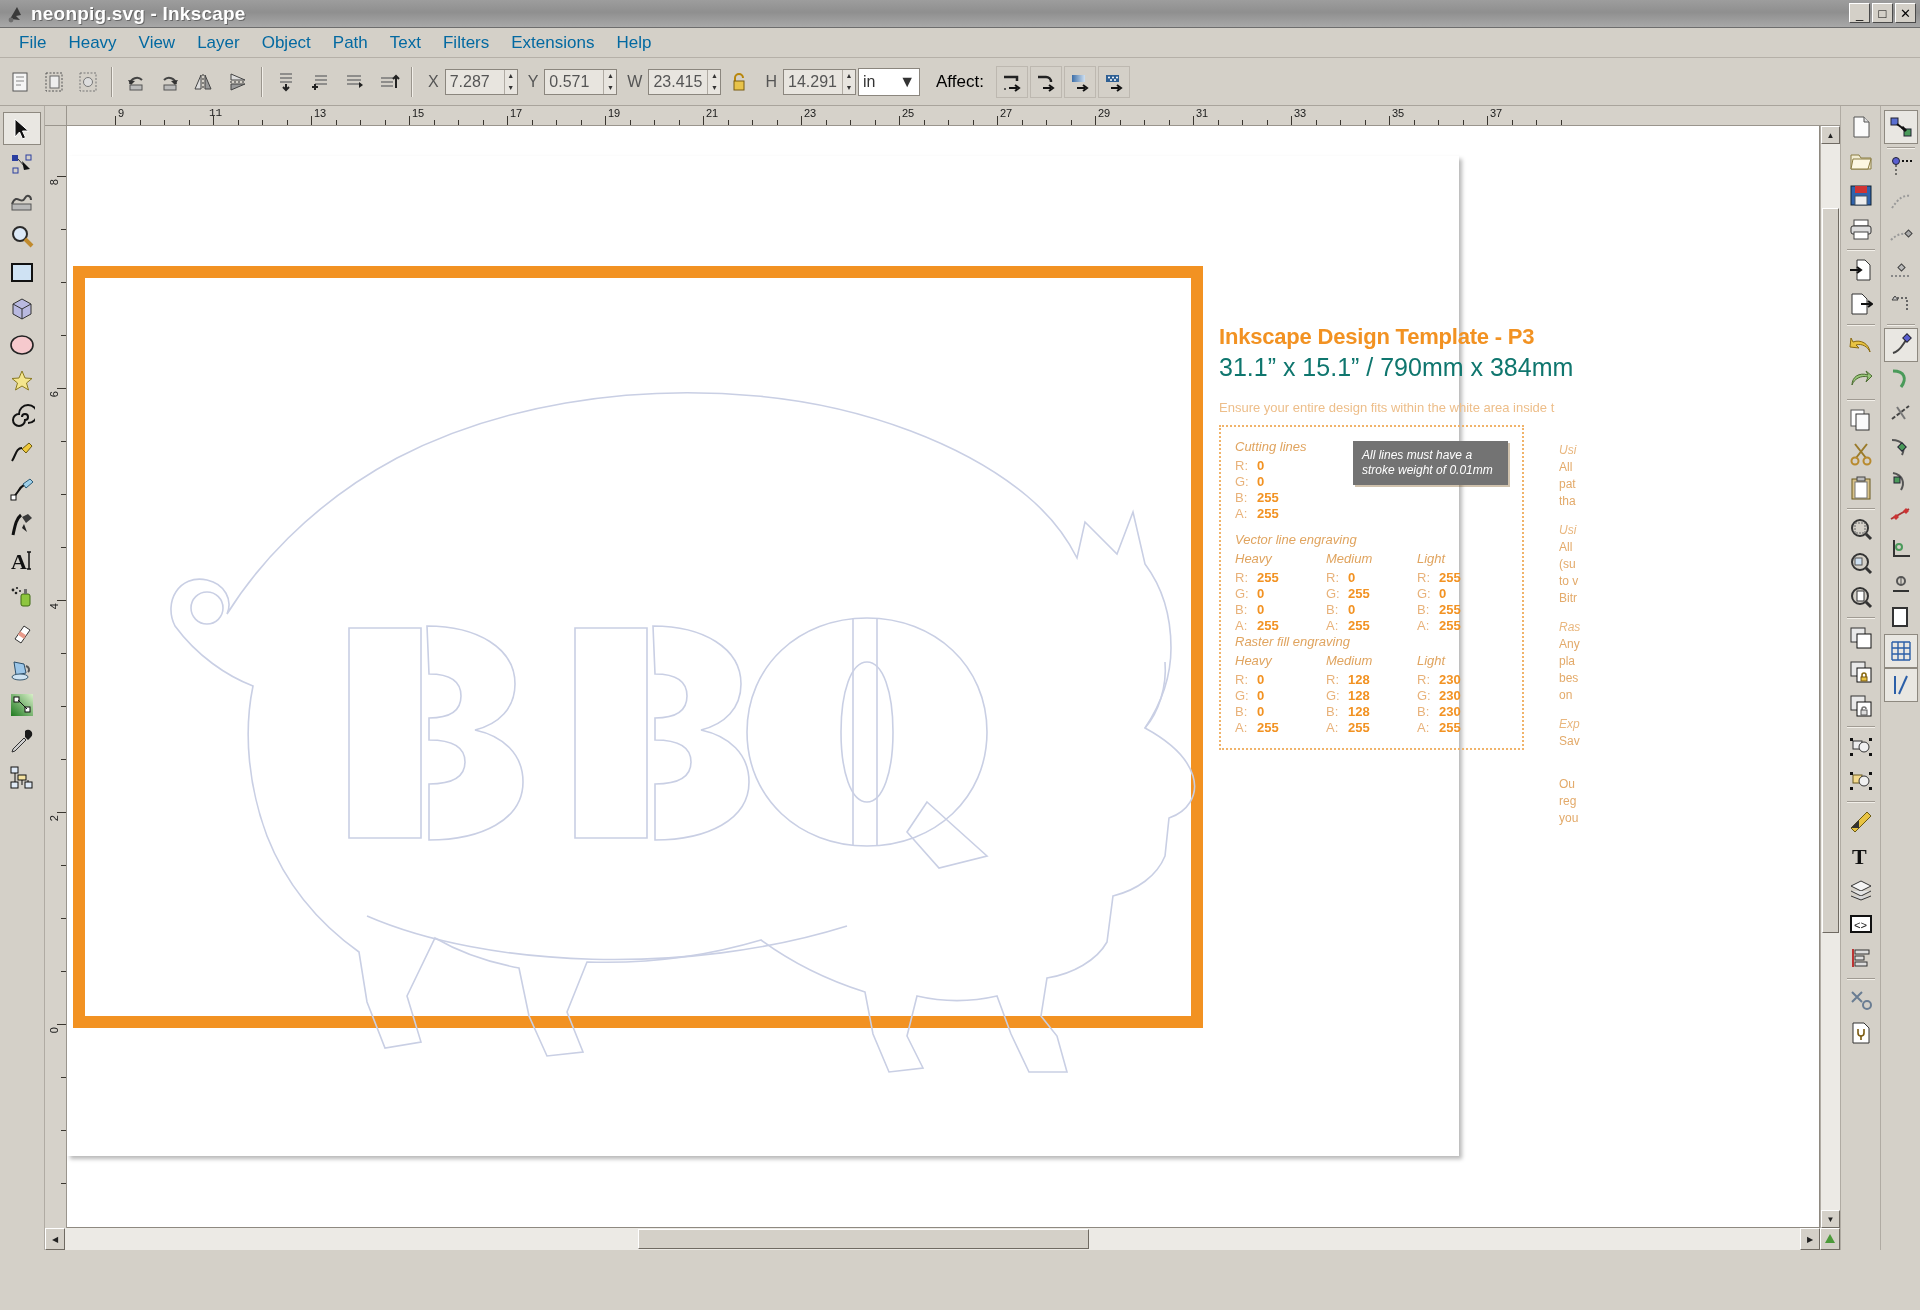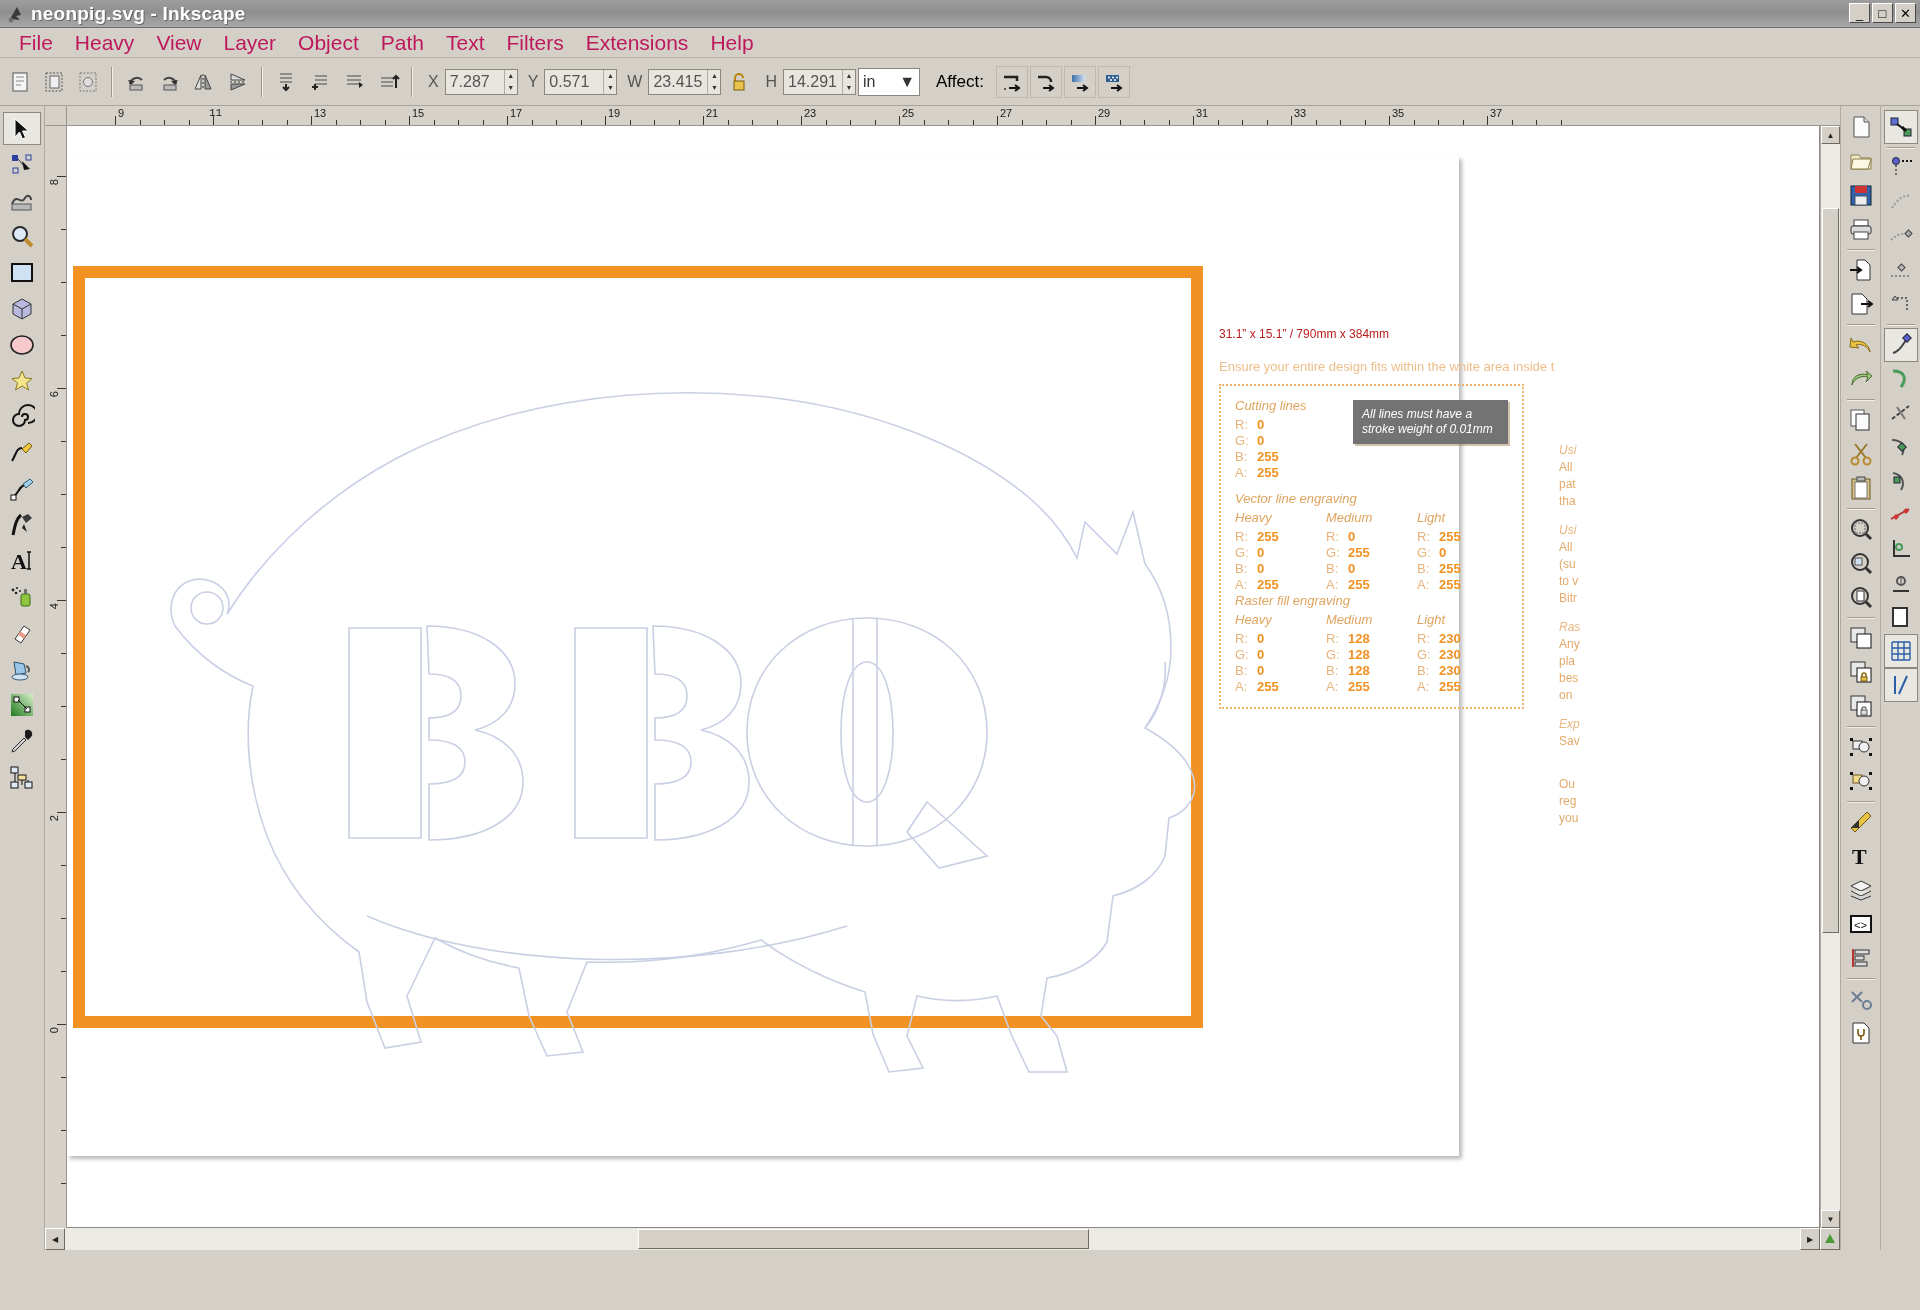--- a/index.html
+++ b/index.html
@@ -20,21 +20,21 @@
   .titlebar .app-icon{ width:20px;height:20px;margin-left:5px;margin-right:6px;position:relative;}
   .titlebar .title-text{ color:#fff; font-weight:bold; font-size:19px; letter-spacing:.2px;
     text-shadow:1px 1px 0 rgba(0,0,0,.35); }
   .win-btns{ position:absolute; right:4px; top:3px; display:flex; gap:2px;}
   .win-btn{ width:21px;height:20px;background:#d4d0c8;border:1px solid #fff;
     border-right-color:#4a4a4a;border-bottom-color:#4a4a4a;
     display:flex;align-items:center;justify-content:center;font-size:13px;line-height:1;color:#000;}
   
   .menubar{ height:30px; background:#d4d0c8; display:flex; align-items:center;
     padding-left:8px; border-bottom:1px solid #b5b0a8;}
-  .menu-item{ padding:3px 11px; font-size:21px; color:#be185d; cursor:default;}
+  .menu-item{ padding:3px 11px; font-size:17px; color:#0369a1; cursor:default;}
   
   .cmdbar{ height:48px; background:#d4d0c8; display:flex; align-items:center;
     padding:0 4px; border-bottom:1px solid #a9a49c; gap:2px;}
   .tbtn{ width:32px;height:32px;display:flex;align-items:center;justify-content:center;
     border:1px solid transparent;}
   .tbtn.framed{ border:1px solid #bdb8b0;}
   .sep{ width:2px;height:30px;border-left:1px solid #9a958d;border-right:1px solid #f2efe9;margin:0 5px;}
   .lbl{ font-size:16px; color:#555; margin:0 4px 0 8px;}
   .spin{ display:flex; height:26px; border:1px solid #8b867e; background:#e8e5df;}
   .spin input{ width:58px;border:0;background:#e8e5df;font-size:16px;color:#555;
@@ -88,21 +88,21 @@
   .rbtn{ width:34px;height:34px;display:flex;align-items:center;justify-content:center;}
   .rbtn.active{ background:#e9e7e2;border:1px solid #8e8980;}
   .rsep{ width:28px;height:1px;background:#a09b93;margin:3px 0;box-shadow:0 1px 0 #f2efe9;}
   
   .artboard{ position:absolute; background:#fff;}
   .tmpl-frame{ position:absolute; border:12px solid #f29222; background:#fff;}
   svg{ display:block;}
   
   .tpanel{ position:absolute; font-family:"Liberation Sans",sans-serif;}
   .t-title{ color:#f29222; font-weight:bold; font-size:22px; letter-spacing:-.2px;}
-  .t-sub{ color:#b91c1c; font-size:12px; margin-top:3px;}
+  .t-sub{ color:#0f766e; font-size:25px; margin-top:3px;}
   .t-note{ color:#edbe8a; font-size:13px; margin-top:18px;}
   .legend{ border:2px dotted #f0b36a; padding:12px 14px; margin-top:10px;
     position:relative; width:305px;}
   .lg-head{ color:#e0a45f; font-style:italic; font-size:13px; margin-bottom:4px;}
   .lg-row{ display:flex; font-size:13px; line-height:16px;}
   .lg-k{ color:#e8b27a; width:22px;}
   .lg-v{ color:#f29222; font-weight:bold;}
   .lg-cols{ display:flex; gap:0;}
   .lg-col{ width:95px;}
   .orange-box{ position:absolute; background:#737373; color:#fff;
@@ -596,20 +596,21 @@
                      C674,690 622,642 622,576 C622,510 674,462 742,462 Z" transform="translate(58,0)"></path>
             <path d="M800,506 C816,506 826,536 826,576 C826,616 816,646 800,646
                      C784,646 774,616 774,576 C774,536 784,506 800,506 Z"></path>
             <path d="M786,462 L786,690"></path>
             <path d="M810,462 L810,690"></path>
             <path d="M860,646 L920,700 L872,712 L840,676 Z"></path>
           </g>
         </svg>
 
         <div class="tpanel" style="left:1152px;top:198px;width:440px;">
+          <div class="t-title">Inkscape Design Template - P3</div>
           <div class="t-sub">31.1” x 15.1” / 790mm x 384mm</div>
           <div class="t-note">Ensure your entire design fits within the white area inside t</div>
 
           <div class="legend">
 
             <div class="lg-head">Cutting lines</div>
             <div class="lg-col">
               <div class="lg-row">
                   <span class="lg-k">R:</span>
                   <span class="lg-v">0</span>

